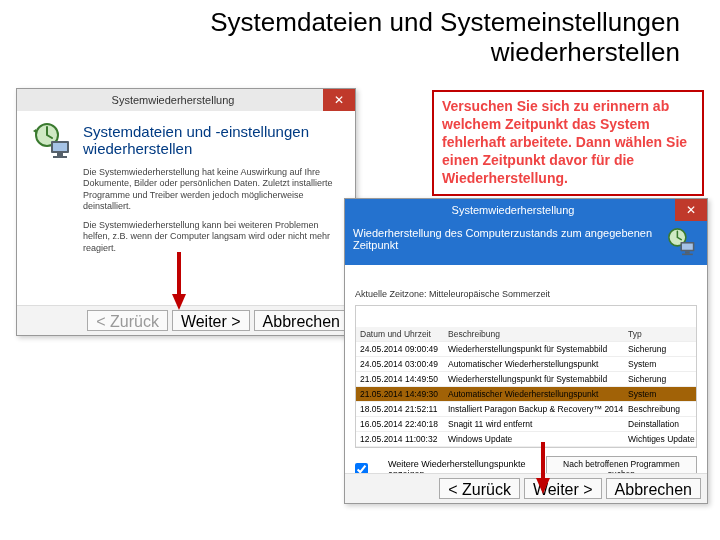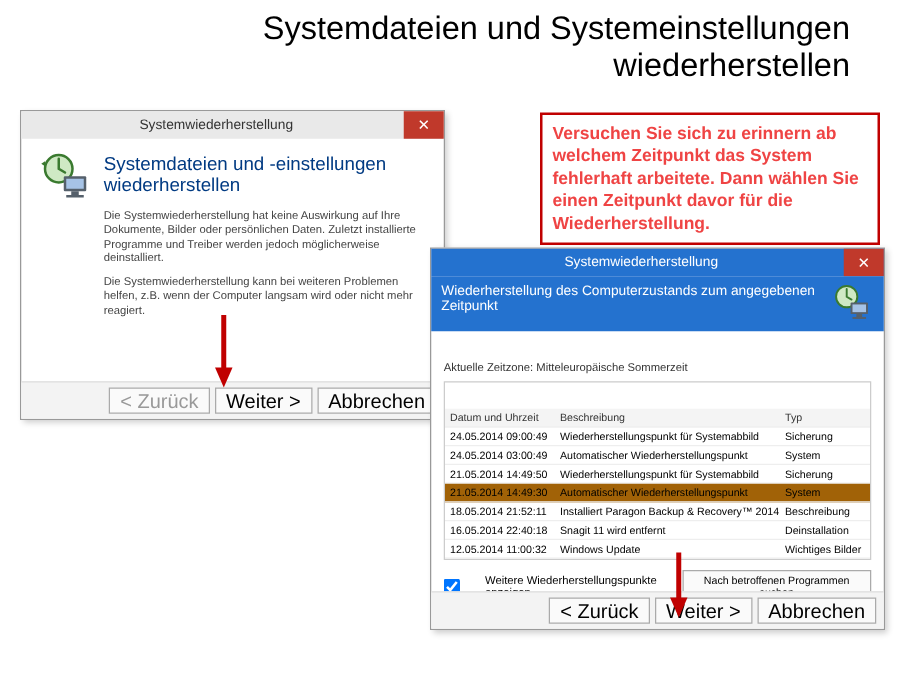--- a/index.html
+++ b/index.html
@@ -123,21 +123,21 @@
             <div class="c3">Beschreibung</div>
           </div>
           <div class="row">
             <div class="c1">16.05.2014 22:40:18</div>
             <div class="c2">Snagit 11 wird entfernt</div>
             <div class="c3">Deinstallation</div>
           </div>
           <div class="row">
             <div class="c1">12.05.2014 11:00:32</div>
             <div class="c2">Windows Update</div>
-            <div class="c3">Wichtiges Bilder</div>
+            <div class="c3">Wichtiges Update</div>
           </div>
         </div>
     </div>
     <div class="chkrow">
       <label>
         <input type="checkbox" checked="" style="">
         <span>Weitere Wiederherstellungspunkte anzeigen</span>
       </label>
       <button class="btn" style="font-size:8.5px">Nach betroffenen Programmen suchen</button>
     </div>

